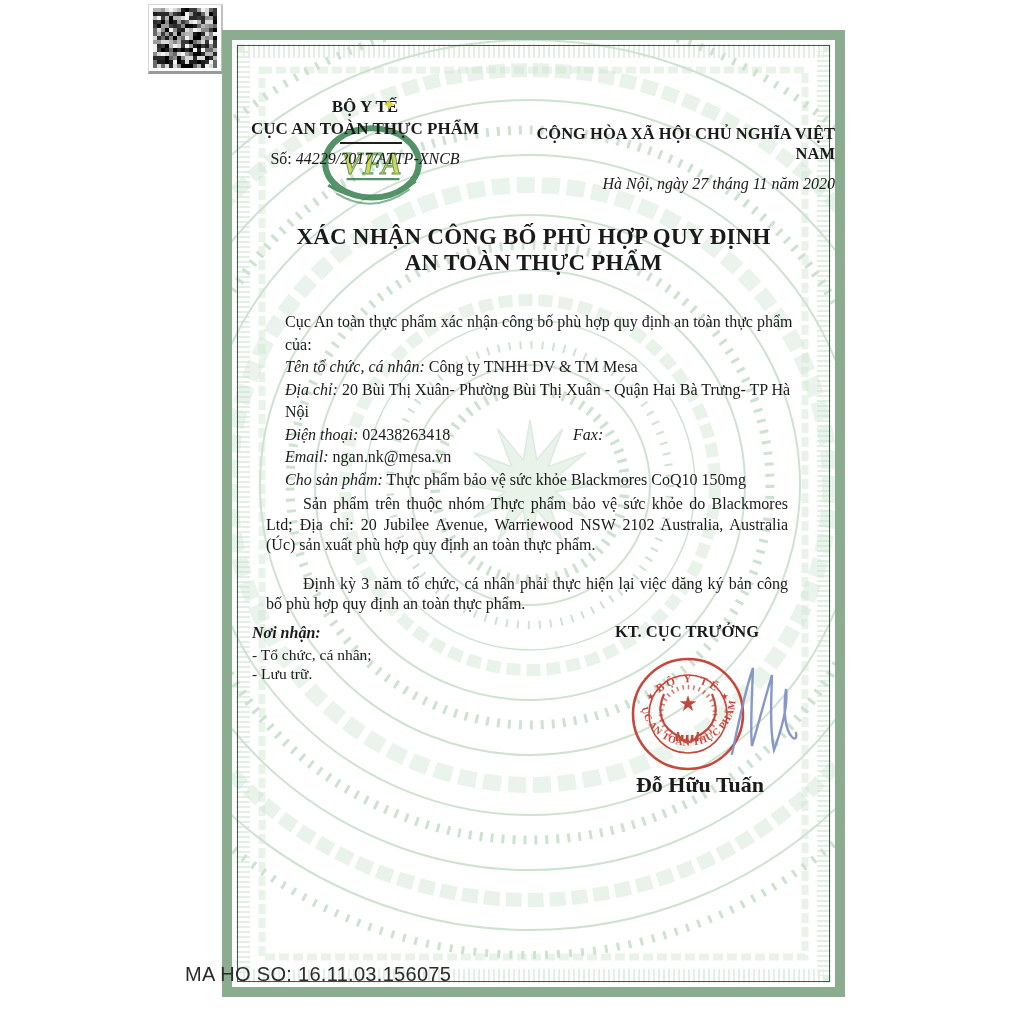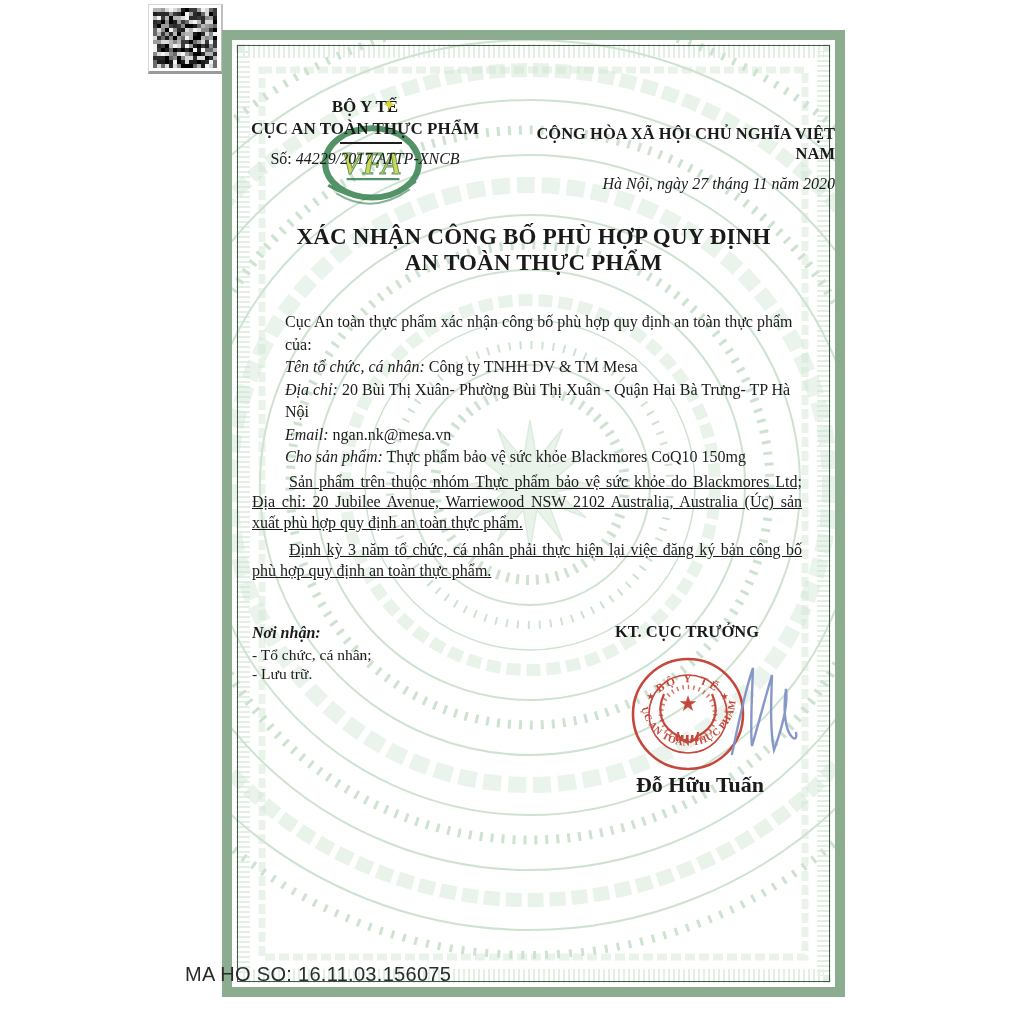--- a/index.html
+++ b/index.html
@@ -41,21 +41,21 @@
   
   .doc-title{position:absolute;left:222px;top:224px;width:623px;text-align:center;z-index:2;
              font-weight:bold;font-size:23px;line-height:26px;letter-spacing:.2px;}
 
   
   .body-col{position:absolute;left:248px;top:311px;width:558px;font-size:16px;z-index:2;}
   .fline{line-height:22.5px;padding-left:37px;}
   .fline .lbl{font-style:italic;}
   .fline.phone{position:relative;}
   .fline .fax{position:absolute;left:325px;top:0;font-style:italic;}
-  .para{margin:4px;margin-top:7px;line-height:20.6px;text-indent:37px;text-align:justify;text-decoration:underline;}
+  .para{margin:18px;margin-top:7px;line-height:20.6px;text-indent:37px;text-align:justify;}
   .para:first-of-type{margin-top:3px;}
 
   
   .recipients{position:absolute;left:252px;top:623px;z-index:2;font-size:15.5px;line-height:19px;}
   .recipients .rlabel{font-weight:bold;font-style:italic;font-size:16px;margin-bottom:3px;}
   .signer-block{position:absolute;left:537px;top:622px;width:300px;text-align:center;z-index:2;
                 font-weight:bold;font-size:16.5px;line-height:19px;}
   .signer-name{position:absolute;left:600px;top:772px;width:200px;text-align:center;z-index:4;
                font-weight:bold;font-size:22px;}
   .seal{position:absolute;left:628px;top:654px;width:120px;height:120px;z-index:3;opacity:.93;}
@@ -375,20 +375,25 @@
 
   <div class="body-col">
     <div class="fline">Cục An toàn thực phẩm xác nhận công bố phù hợp quy định an toàn thực phẩm của:</div>
     <div class="fline">
       <span class="lbl">Tên tổ chức, cá nhân:</span>
       <span>Công ty TNHH DV &amp; TM Mesa</span>
     </div>
     <div class="fline">
       <span class="lbl">Địa chỉ:</span>
       <span>20 Bùi Thị Xuân- Phường Bùi Thị Xuân - Quận Hai Bà Trưng- TP Hà Nội</span>
+    </div>
+    <div class="fline phone">
+      <span class="lbl">Điện thoại:</span>
+      <span>02438263418</span>
+      <span class="fax">Fax:</span>
     </div>
     <div class="fline">
       <span class="lbl">Email:</span>
       <span>ngan.nk@mesa.vn</span>
     </div>
     <div class="fline">
       <span class="lbl">Cho sản phẩm:</span>
       <span>Thực phẩm bảo vệ sức khỏe Blackmores CoQ10 150mg</span>
     </div>
     <p class="para">Sản phẩm trên thuộc nhóm Thực phẩm bảo vệ sức khỏe do Blackmores Ltd; Địa chỉ: 20 Jubilee Avenue, Warriewood NSW 2102 Australia, Australia (Úc) sản xuất phù hợp quy định an toàn thực phẩm.</p>

